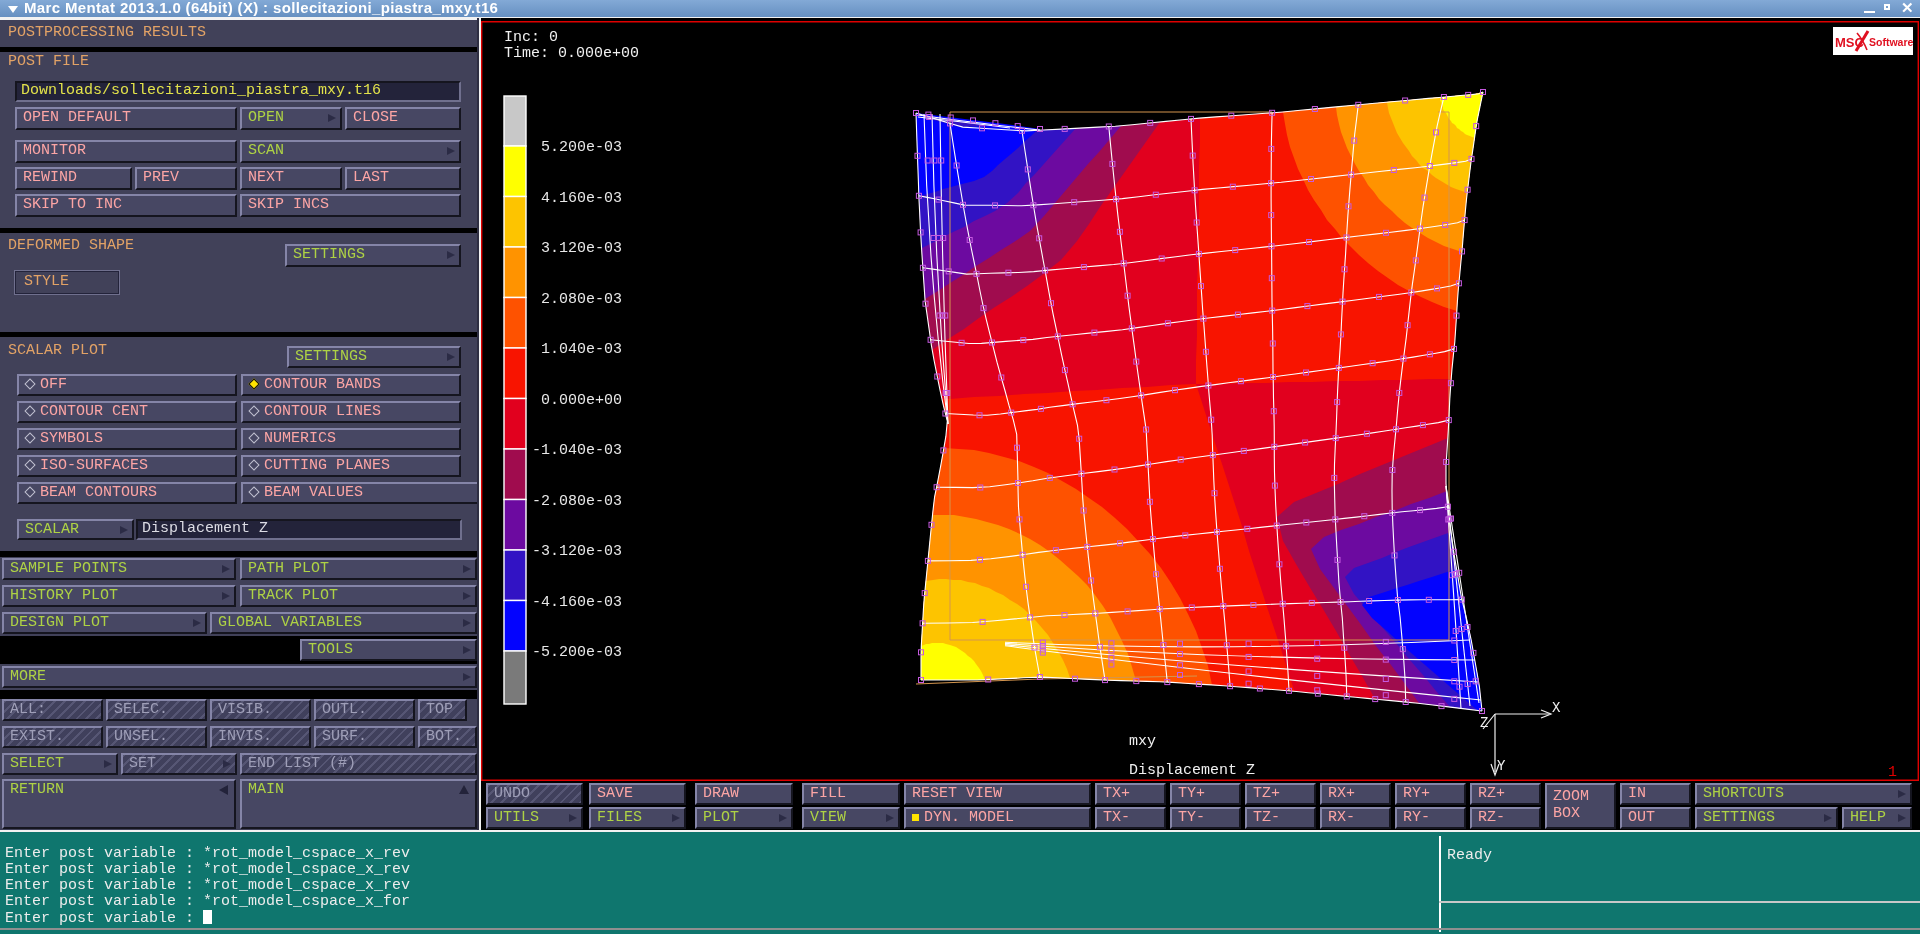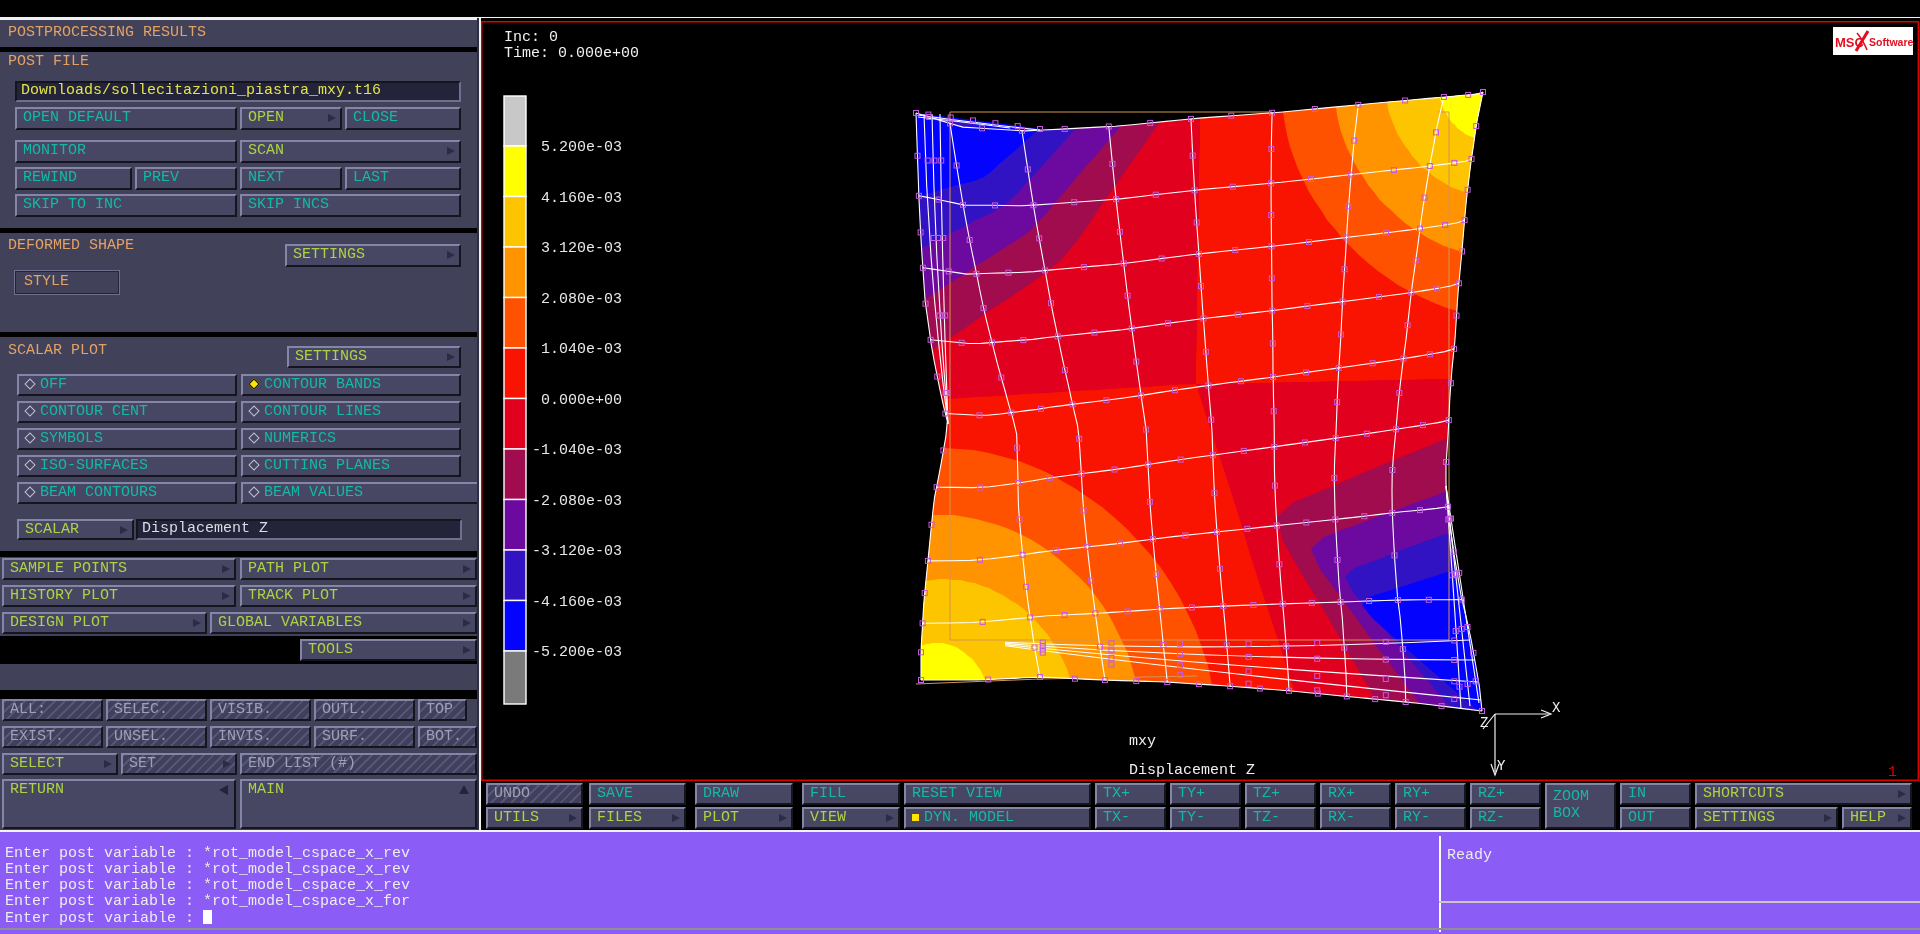--- a/index.html
+++ b/index.html
@@ -6,35 +6,42 @@
 #title{position:absolute;left:0;top:0;width:1920px;height:17px;background:linear-gradient(#83a9d6,#6690c1);color:#fff;font:bold 15px "Liberation Sans";line-height:16px;letter-spacing:0.35px}
 #title .tri{position:absolute;left:8px;top:6px;width:0;height:0;border-left:5px solid transparent;border-right:5px solid transparent;border-top:7px solid #fff}
 #wstrip{position:absolute;left:0;top:17px;width:1920px;height:3px;background:#f2f2f2}
 #panel{position:absolute;left:0;top:20px;width:479px;height:810px;background:#414159}
 #pedge{position:absolute;left:477px;top:18px;width:2px;height:814px;background:#2e2e42}
 #pline{position:absolute;left:479px;top:18px;width:2px;height:814px;background:#f2f2f2}
 .blk{position:absolute;background:#000}
 .sect{position:absolute;font:15px "Liberation Mono";color:#e2a266;white-space:nowrap}
 .btn{position:absolute;background:#474763;border-top:2px solid #8585a8;border-left:2px solid #8585a8;border-right:2px solid #15151f;border-bottom:2px solid #15151f;white-space:nowrap;overflow:hidden;font:15px "Liberation Mono";line-height:18px;padding-left:6px}
 .btn .tx{vertical-align:top}
-.act{color:#14b8a6}
+.act{color:#fca5a5}
 .menu{color:#aed245}
 .hatch{background:repeating-linear-gradient(135deg,#565674 0 2px,#40405c 2px 7px);color:#9f9fb8}
 .ar{position:absolute;right:4px;top:5px;width:0;height:0;border-top:4px solid transparent;border-bottom:4px solid transparent;border-left:8px solid #2b2b45}
 .al{position:absolute;right:6px;top:4px;width:0;height:0;border-top:5px solid transparent;border-bottom:5px solid transparent;border-right:9px solid #23233a}
 .au{position:absolute;right:6px;top:4px;width:0;height:0;border-left:5px solid transparent;border-right:5px solid transparent;border-bottom:9px solid #23233a}
 .fld{position:absolute;background:#23233a;border-top:2px solid #15151f;border-left:2px solid #15151f;border-right:2px solid #70708e;border-bottom:2px solid #70708e;font:15px "Liberation Mono";line-height:16px;padding-left:4px;white-space:nowrap;overflow:hidden}
 .lblbox{position:absolute;background:#414159;border:1px solid #23233a;outline:1px solid #70708e;font:15px "Liberation Mono";line-height:20px;padding-left:8px;color:#e2a266}
 .dia{display:inline-block;width:8px;height:8px;border:1px solid #c0c0d0;transform:rotate(45deg);margin:4px 6px 0 1px;vertical-align:top}
 .dia.on{background:#ffe400;border-color:#111}
 .dn{display:inline-block;width:0;height:0;border-left:5px solid transparent;border-right:5px solid transparent;border-top:8px solid #ffe400;margin:4px 4px 0 0;vertical-align:top}
 .ysq{display:inline-block;width:7px;height:7px;background:#ffe400;margin:5px 5px 0 0;vertical-align:top}
 </style></head>
 <body>
 <div id="root">
+<div id="title">
+      <span class="tri"></span>
+      <span style="position:absolute;left:24px;top:0">Marc Mentat 2013.1.0 (64bit) (X) : sollecitazioni_piastra_mxy.t16</span>
+<span style="position:absolute;left:1864px;top:11px;width:11px;height:2px;background:#fff"></span>
+<span style="position:absolute;left:1884px;top:4px;width:6px;height:6px;border:2px solid #fff"></span>
+<span style="position:absolute;left:1901px;top:0;font-size:15px">✕</span>
+</div>
 <div id="wstrip"></div>
 <div id="panel">
       <div class="sect" style="left:8px;top:4px">POSTPROCESSING RESULTS</div>
 <div class="blk" style="left:0px;top:27px;width:482px;height:5px"></div>
 <div class="sect" style="left:8px;top:33px">POST FILE</div>
 <div class="fld" style="left:15px;top:61px;width:446px;height:21px"><span style="color:#e3e34a">Downloads/sollecitazioni_piastra_mxy.t16</span></div>
 <div class="btn act" style="left:15px;top:87px;width:222px;height:23px"><span class="tx">OPEN DEFAULT</span></div>
 <div class="btn menu" style="left:240px;top:87px;width:102px;height:23px"><span class="tx">OPEN</span><span class="ar"></span></div>
 <div class="btn act" style="left:345px;top:87px;width:116px;height:23px"><span class="tx">CLOSE</span></div>
 <div class="btn act" style="left:15px;top:120px;width:222px;height:23px"><span class="tx">MONITOR</span></div>
@@ -66,20 +73,21 @@
 <div class="fld" style="left:136px;top:499px;width:326px;height:21px"><span style="color:#dcdce4">Displacement Z</span></div>
 <div class="blk" style="left:0px;top:531px;width:482px;height:6px"></div>
 <div class="btn menu" style="left:2px;top:538px;width:234px;height:22px"><span class="tx">SAMPLE POINTS</span><span class="ar"></span></div>
 <div class="btn menu" style="left:240px;top:538px;width:237px;height:22px"><span class="tx">PATH PLOT</span><span class="ar"></span></div>
 <div class="btn menu" style="left:2px;top:565px;width:234px;height:22px"><span class="tx">HISTORY PLOT</span><span class="ar"></span></div>
 <div class="btn menu" style="left:240px;top:565px;width:237px;height:22px"><span class="tx">TRACK PLOT</span><span class="ar"></span></div>
 <div class="btn menu" style="left:2px;top:592px;width:205px;height:22px"><span class="tx">DESIGN PLOT</span><span class="ar"></span></div>
 <div class="btn menu" style="left:210px;top:592px;width:267px;height:22px"><span class="tx">GLOBAL VARIABLES</span><span class="ar"></span></div>
 <div class="blk" style="left:0px;top:616px;width:482px;height:28px"></div>
 <div class="btn menu" style="left:300px;top:619px;width:177px;height:22px"><span class="tx">TOOLS</span><span class="ar"></span></div>
+<div class="btn menu" style="left:2px;top:646px;width:475px;height:22px"><span class="tx">MORE</span><span class="ar"></span></div>
 <div class="blk" style="left:0px;top:670px;width:482px;height:9px"></div>
 <div class="btn hatch" style="left:2px;top:679px;width:101px;height:22px"><span class="tx">ALL:</span></div>
 <div class="btn hatch" style="left:106px;top:679px;width:101px;height:22px"><span class="tx">SELEC.</span></div>
 <div class="btn hatch" style="left:210px;top:679px;width:101px;height:22px"><span class="tx">VISIB.</span></div>
 <div class="btn hatch" style="left:314px;top:679px;width:101px;height:22px"><span class="tx">OUTL.</span></div>
 <div class="btn hatch" style="left:418px;top:679px;width:49px;height:22px"><span class="tx">TOP</span></div>
 <div class="btn hatch" style="left:2px;top:706px;width:101px;height:22px"><span class="tx">EXIST.</span></div>
 <div class="btn hatch" style="left:106px;top:706px;width:101px;height:22px"><span class="tx">UNSEL.</span></div>
 <div class="btn hatch" style="left:210px;top:706px;width:101px;height:22px"><span class="tx">INVIS.</span></div>
 <div class="btn hatch" style="left:314px;top:706px;width:101px;height:22px"><span class="tx">SURF.</span></div>
@@ -521,21 +529,21 @@
 <div class="btn act" style="left:1170px;top:807px;width:71px;height:22px"><span class="tx">TY-</span></div>
 <div class="btn act" style="left:1245px;top:807px;width:71px;height:22px"><span class="tx">TZ-</span></div>
 <div class="btn act" style="left:1320px;top:807px;width:71px;height:22px"><span class="tx">RX-</span></div>
 <div class="btn act" style="left:1395px;top:807px;width:71px;height:22px"><span class="tx">RY-</span></div>
 <div class="btn act" style="left:1470px;top:807px;width:71px;height:22px"><span class="tx">RZ-</span></div>
 <div class="btn act" style="left:1620px;top:807px;width:71px;height:22px"><span class="tx">OUT</span></div>
 <div class="btn menu" style="left:1695px;top:807px;width:143px;height:22px"><span class="tx">SETTINGS</span><span class="ar"></span></div>
 <div class="btn menu" style="left:1842px;top:807px;width:70px;height:22px"><span class="tx">HELP</span><span class="ar"></span></div>
 <div class="btn act" style="left:1545px;top:783px;width:71px;height:46px;line-height:17px;padding-top:3px"><span class="tx">ZOOM<br>BOX</span></div>
 <div style="position:absolute;left:0;top:830px;width:1920px;height:3px;background:#f2f2f2"></div>
-<div style="position:absolute;left:0;top:832px;width:1920px;height:102px;background:#8b5cf6">
+<div style="position:absolute;left:0;top:832px;width:1920px;height:102px;background:#0f766e">
 <div style="position:absolute;left:5px;top:14px;font:15px 'Liberation Mono';color:#ececec;line-height:16px;white-space:pre">Enter post variable : *rot_model_cspace_x_rev
 Enter post variable : *rot_model_cspace_x_rev
 Enter post variable : *rot_model_cspace_x_rev
 Enter post variable : *rot_model_cspace_x_for
 Enter post variable : <span style="display:inline-block;width:9px;height:14px;background:#fff;vertical-align:-2px"></span></div>
 <div style="position:absolute;left:1439px;top:4px;width:2px;height:96px;background:#fff"></div>
 <div style="position:absolute;left:1439px;top:69px;width:481px;height:2px;background:#c8c8c8"></div>
 <div style="position:absolute;left:1447px;top:15px;font:15px 'Liberation Mono';color:#ececec">Ready</div>
 <div style="position:absolute;left:0;top:96px;width:1920px;height:2px;background:#8f8f8f"></div>
 </div>

